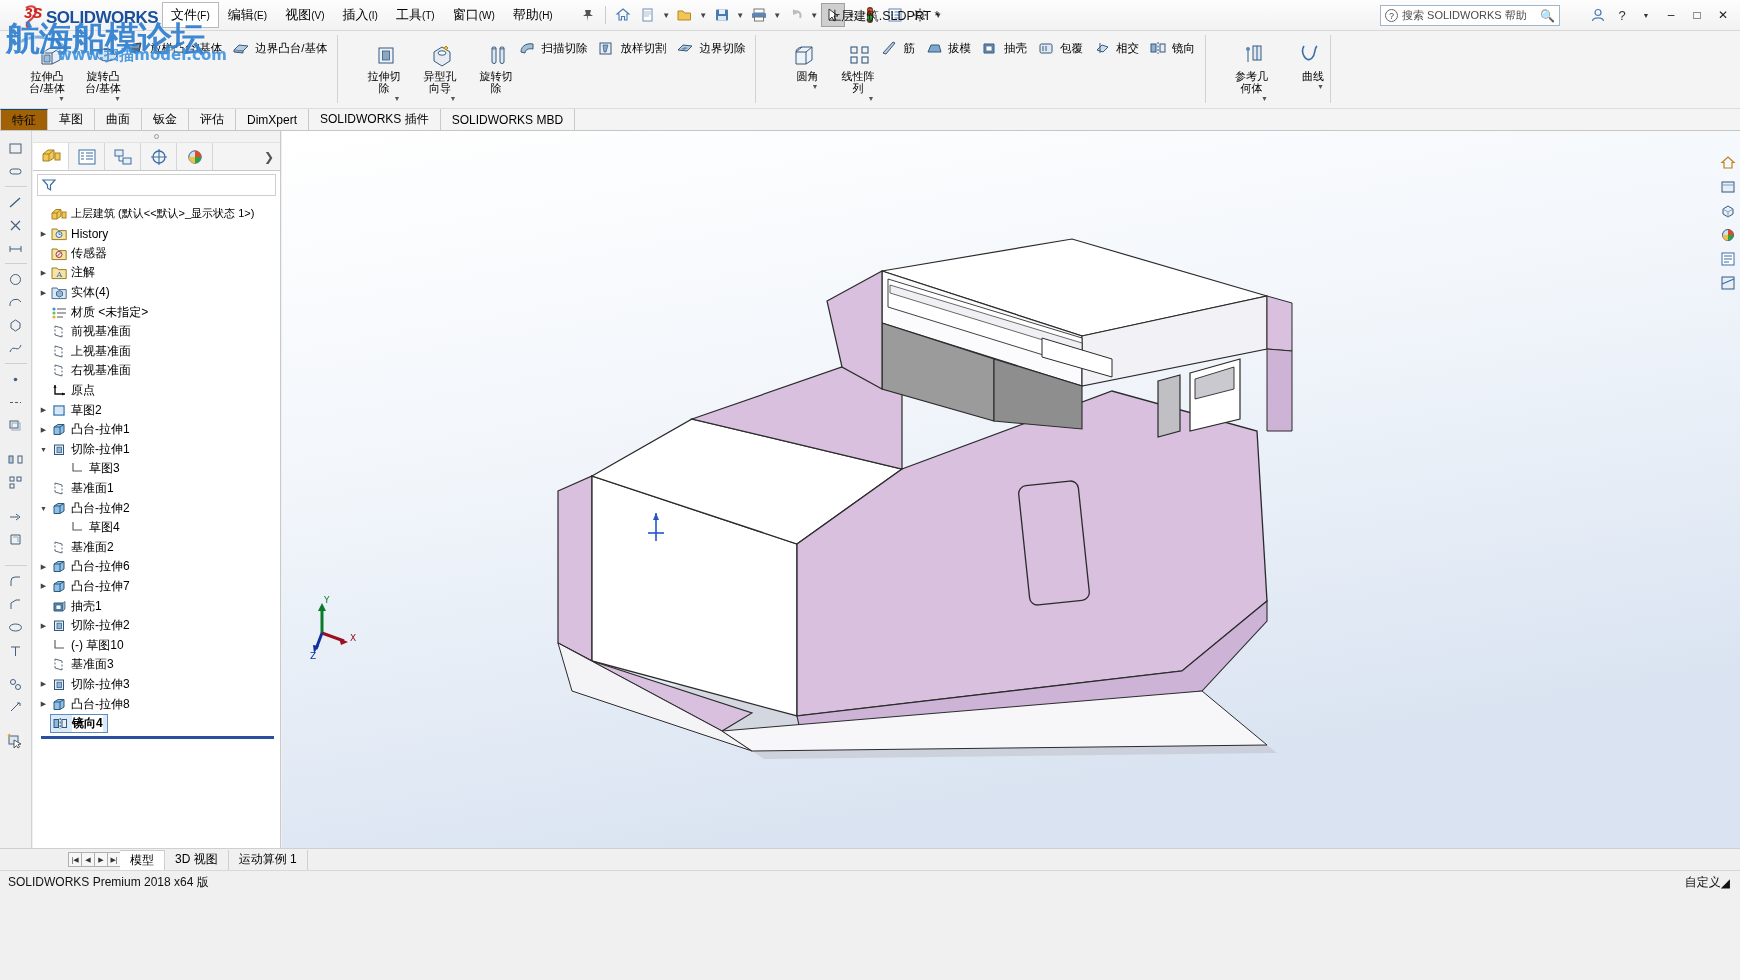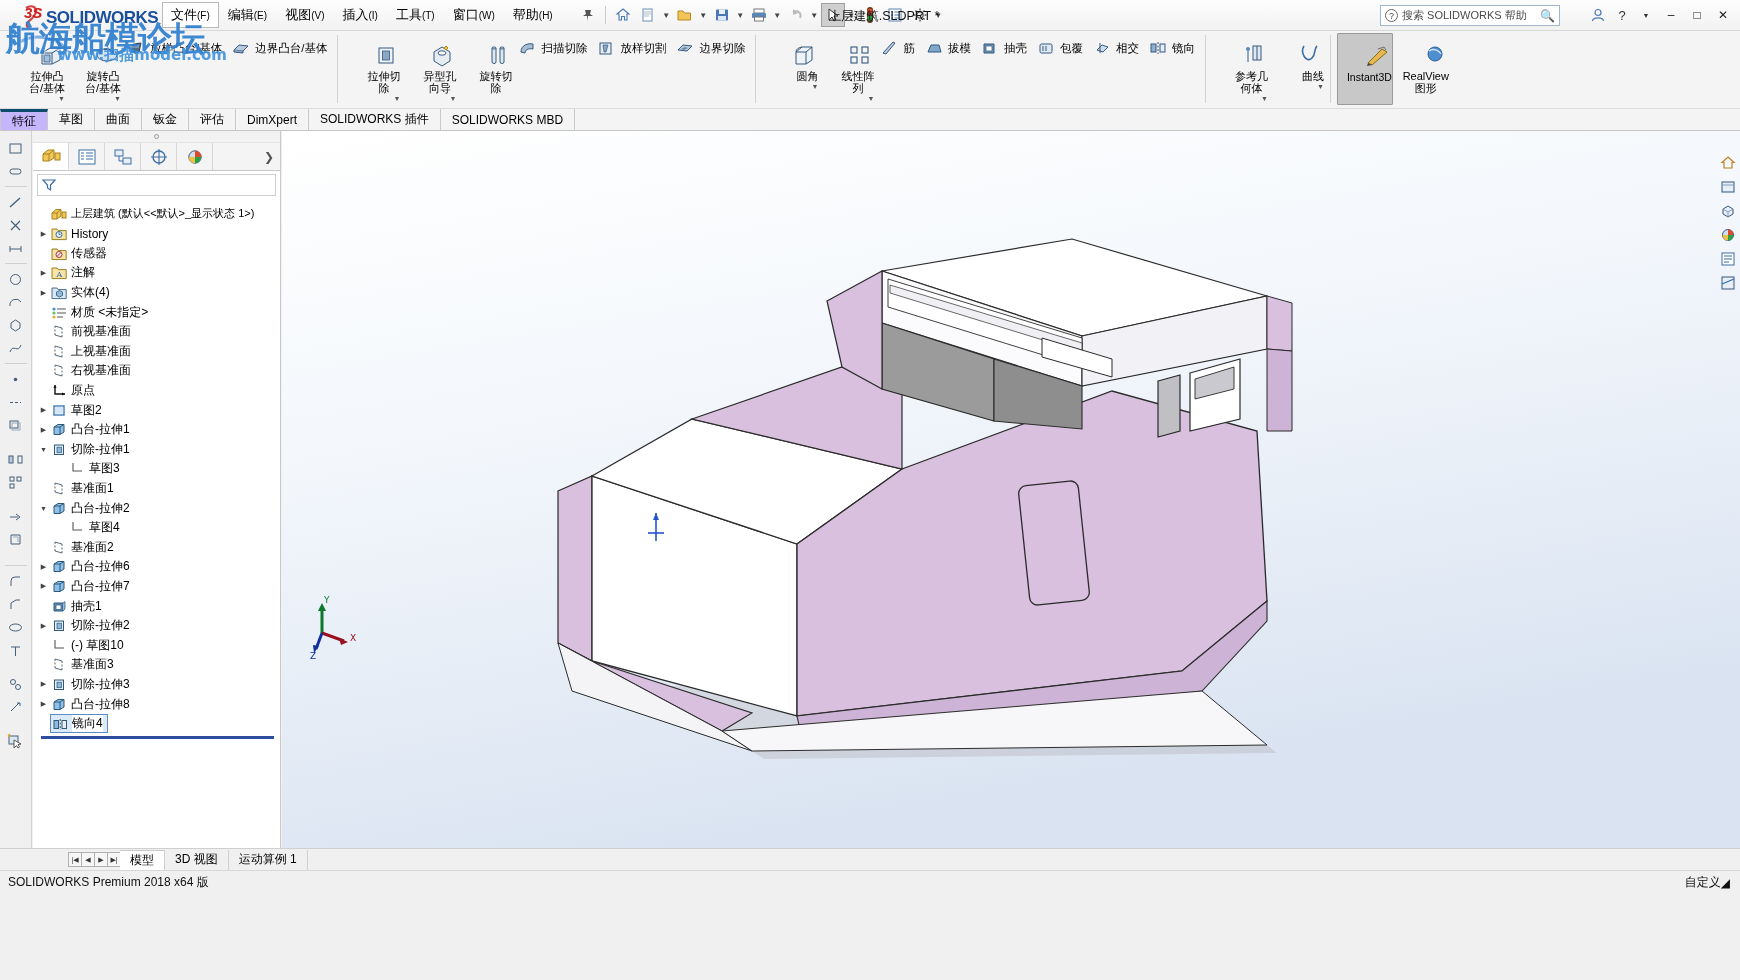--- a/index.html
+++ b/index.html
@@ -78,21 +78,21 @@
 
   
   .tabstrip {
     position: absolute; left: 0; top: 109px; width: 1740px; height: 22px;
     background: #f4f4f4; border-bottom: 1px solid #c6c6c6; display:flex; align-items:flex-end;
   }
   .tabstrip .tab {
     height: 21px; padding: 0 11px; display:flex; align-items:center; font-size: 12px;
     border-right: 1px solid #c9c9c9; color:#000; cursor:default;
   }
-  .tabstrip .tab.active { background: #c4b5fd; border-top: 3px solid #0c4a6e; border-left:1px solid #c9c9c9; }
+  .tabstrip .tab.active { background: #a16207; border-top: 1px solid #0c4a6e; border-left:1px solid #c9c9c9; }
 
   
   .viewtoolbar {
     position:absolute; left: 830px; top: 131px; height: 26px; display:flex; align-items:center; gap:2px;
   }
   .viewtoolbar .vb { width: 24px; height: 24px; display:flex; align-items:center; justify-content:center; }
   .viewtoolbar .vcaret { width: 10px; height:24px; display:flex; align-items:center; justify-content:center; font-size:7px; color:#444;}
   .viewtoolbar .vsep { width:1px; height:16px; background:#cfcfcf; margin:0 3px;}
 
   .winctl-right { position:absolute; right: 8px; top: 132px; display:flex; align-items:center; gap:6px; color:#333; font-size:11px;}
@@ -120,21 +120,21 @@
   .fmp-tabs .ft.active { background: #fff; border-bottom: 1px solid #fff; }
   .fmp-tabs .more { margin-left:auto; width: 22px; display:flex; align-items:center; justify-content:center; color:#555; font-size:12px;}
   .fmp-filter { height: 22px; margin: 3px 4px; border: 1px solid #cfcfcf; background:#fff; display:flex; align-items:center; padding: 0 3px;}
   .tree { padding: 4px 0 0 4px; font-size: 12px; }
   .trow { height: 19.6px; display:flex; align-items:center; white-space:nowrap; }
   .trow .arrow { width: 13px; text-align:center; font-size: 7px; color:#444; flex:none;}
   .trow .ticon { width: 18px; height: 16px; display:flex; align-items:center; justify-content:center; margin-right:3px; flex:none;}
   .trow .tlbl { font-size: 12px; color:#000; }
   .trow.selected .tlbl { background: #fff; }
   .trow.selected { }
-  .selbox { display:inline-flex; align-items:flex-end; border: 1px solid #5b8cc4; background:#dce9f7; padding: 0 4px 0 0; }
+  .selbox { display:inline-flex; align-items:flex-start; border: 1px solid #5b8cc4; background:#dce9f7; padding: 0 4px 0 0; font-weight: bold; }
   .rollbar { height: 3px; background: #2b4f9e; margin: 3px 6px 0 4px; }
 
   
   .graphics {
     position: absolute; left: 282px; top: 131px; right: 0; height: 717px;
     background: linear-gradient(170deg, #ffffff 0%, #f7f9fd 30%, #e7eef8 60%, #dbe5f2 100%);
     overflow: hidden;
   }
 
   
@@ -539,41 +539,20 @@
           <svg width="28" height="26" viewBox="0 0 28 26">
             <path d="M8 4 C 4 10, 10 22, 16 16 C 20 12, 18 6, 21 4" fill="none" stroke="#3a6ea5" stroke-width="1.6"></path>
           </svg>
         </div>
         <div class="lbl"><span>曲线</span></div>
         <div class="drop">▼</div>
       </div>
     </div>
     <div class="rsep"></div>
 
-    <div class="rgroup">
-      <div class="rbig active">
-        <div class="ico">
-          <svg width="30" height="26" viewBox="0 0 30 26">
-            <path d="M6 20 L20 6 L25 9 L10 22 Z" fill="#e7b84f" stroke="#8a6a12"></path>
-            <path d="M6 20 L10 22 L5 23 Z" fill="#444"></path>
-            <path d="M16 6 L22 4 L24 7" fill="none" stroke="#555" stroke-width="0.8"></path>
-          </svg>
-        </div>
-        <div class="lbl" style="font-size:10.5px;"><span>Instant3D</span></div>
-      </div>
-      <div class="rbig">
-        <div class="ico">
-          <svg width="28" height="26" viewBox="0 0 28 26">
-            <circle cx="14" cy="12" r="7" fill="#4f8fd0" stroke="#2b5f96"></circle>
-            <path d="M8 9 C 12 6, 18 8, 20 12" fill="none" stroke="#d7e8f7" stroke-width="1.3"></path>
-          </svg>
-        </div>
-        <div class="lbl"><span>RealView</span><br><span>图形</span></div>
-      </div>
-    </div>
   </div>
 
   <div class="tabstrip">
     <div class="tab active">特征</div>
     <div class="tab">草图</div>
     <div class="tab">曲面</div>
     <div class="tab">钣金</div>
     <div class="tab">评估</div>
     <div class="tab">DimXpert</div>
     <div class="tab">SOLIDWORKS 插件</div>

